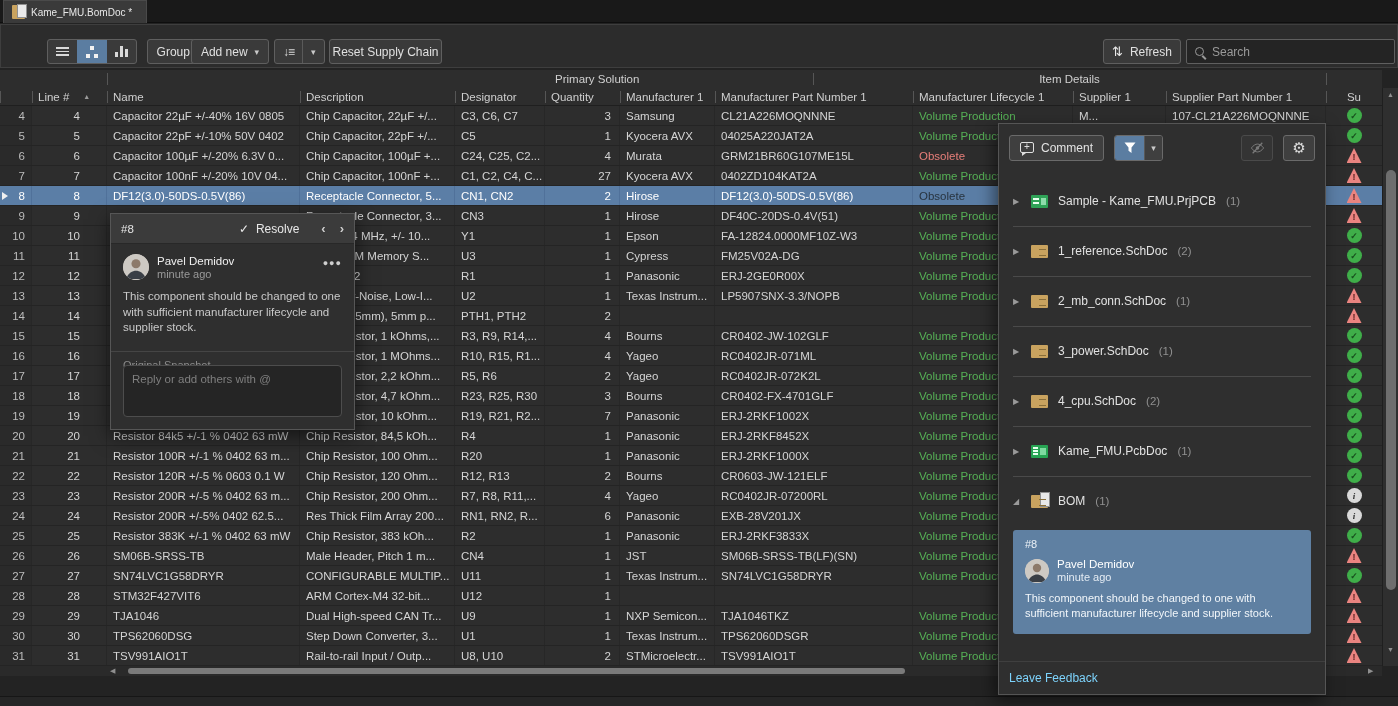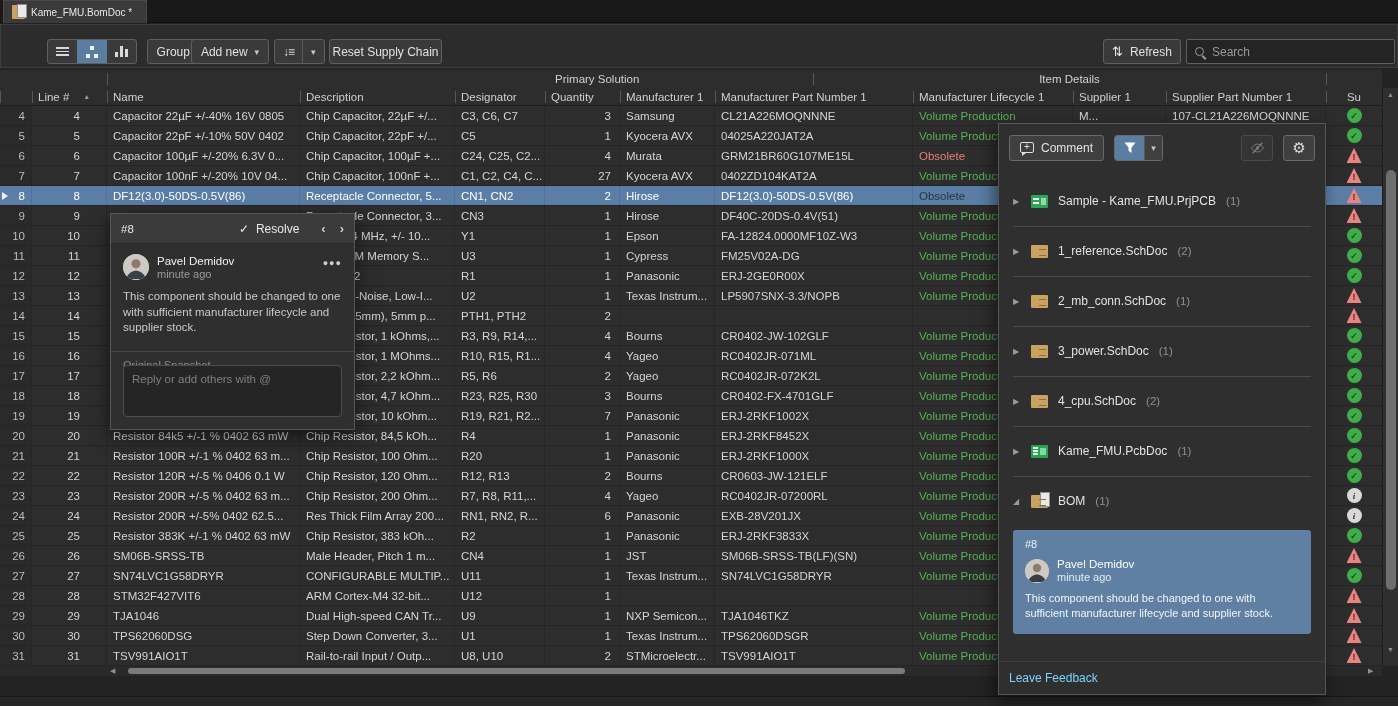--- a/index.html
+++ b/index.html
@@ -557,21 +557,21 @@
           <div class="cell c-life life-ok">Volume Production</div>
           <div class="cell c-sup"></div>
           <div class="cell c-spn"></div>
           <div class="cell c-su">
             <span class="sicon check">✓</span>
           </div>
         </div>
         <div class="row">
           <div class="cell c-gutter num">22</div>
           <div class="cell c-line num">22</div>
-          <div class="cell c-name">Resistor 120R +/-5 % 0406 0.1 W</div>
+          <div class="cell c-name">Resistor 120R +/-5 % 0603 0.1 W</div>
           <div class="cell c-desc">Chip Resistor, 120 Ohm...</div>
           <div class="cell c-desig">R12, R13</div>
           <div class="cell c-qty num">2</div>
           <div class="cell c-mfr">Bourns</div>
           <div class="cell c-mpn">CR0603-JW-121ELF</div>
           <div class="cell c-life life-ok">Volume Production</div>
           <div class="cell c-sup"></div>
           <div class="cell c-spn"></div>
           <div class="cell c-su">
             <span class="sicon check">✓</span>

